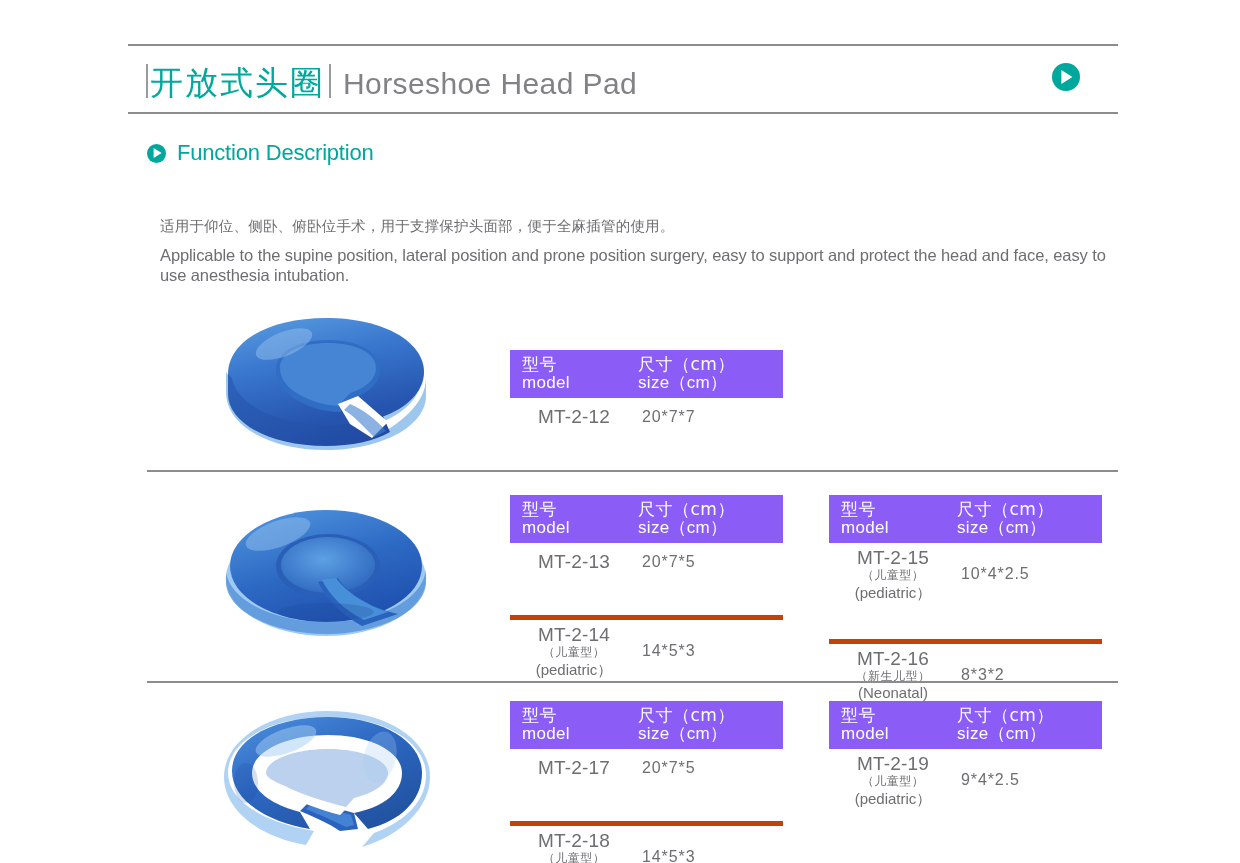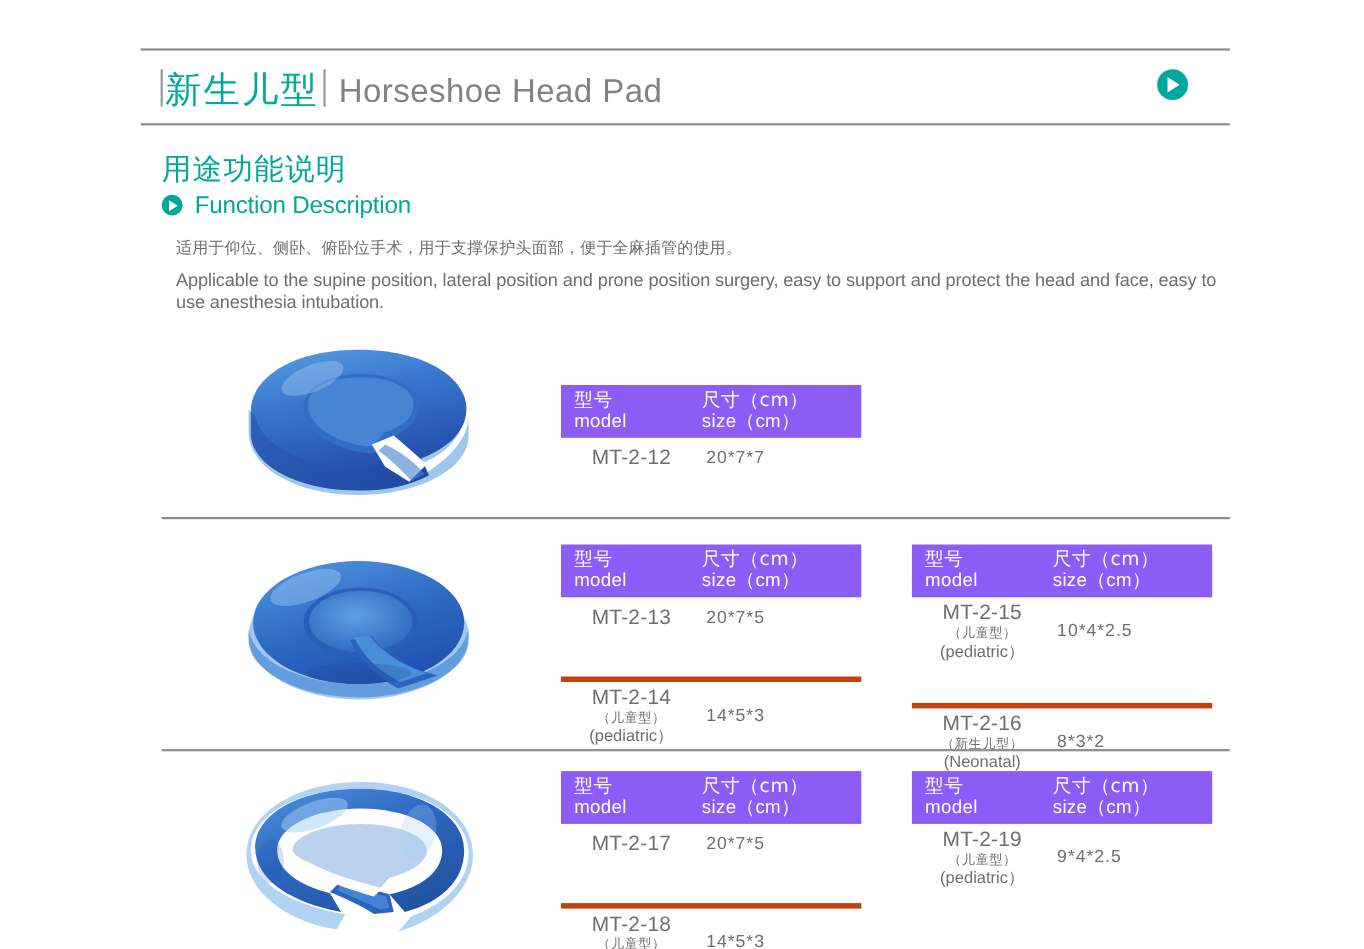--- a/index.html
+++ b/index.html
@@ -258,31 +258,30 @@
     font-family: "Liberation Sans", sans-serif;
     line-height: 1.15;
   }
 </style>
 </head>
 <body>
 
 <div class="page-header">
   <div class="title-wrap">
     <span class="title-bar"></span>
-    <span class="title-cn">新生儿型</span>
+    <span class="title-cn">开放式头圈</span>
     <span class="title-sep"></span>
     <span class="title-en">Horseshoe Head Pad</span>
   </div>
   <div class="header-play">
     <span class="play-circle play-lg"></span>
   </div>
 </div>
 
 <div class="section-head">
-  <div class="section-cn">用途功能说明</div>
   <div class="section-en-row">
     <span class="play-circle play-sm"></span>
     <span class="section-en">Function Description</span>
   </div>
 </div>
 
 <div class="desc">
   <div class="desc-cn">适用于仰位、侧卧、俯卧位手术，用于支撑保护头面部，便于全麻插管的使用。</div>
   <div class="desc-en">Applicable to the supine position, lateral position and prone position surgery, easy to support and protect the head and face, easy to use anesthesia intubation.</div>
 </div>

